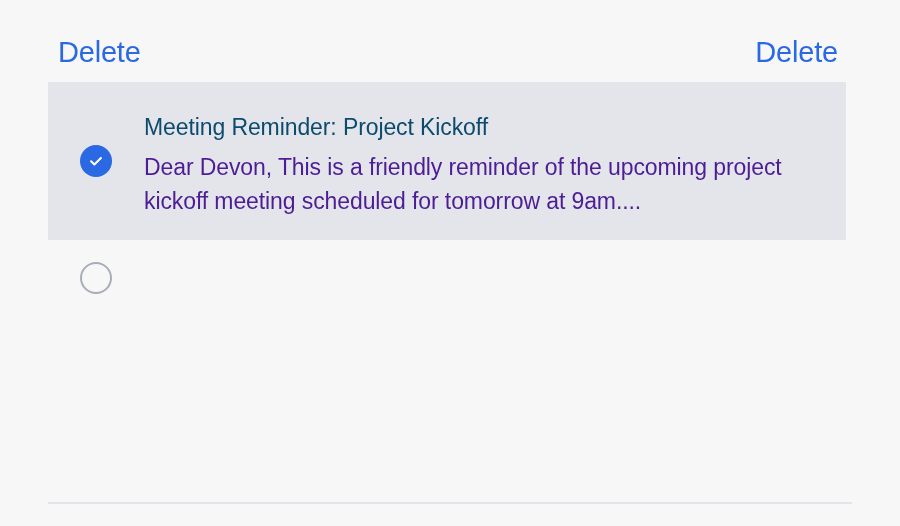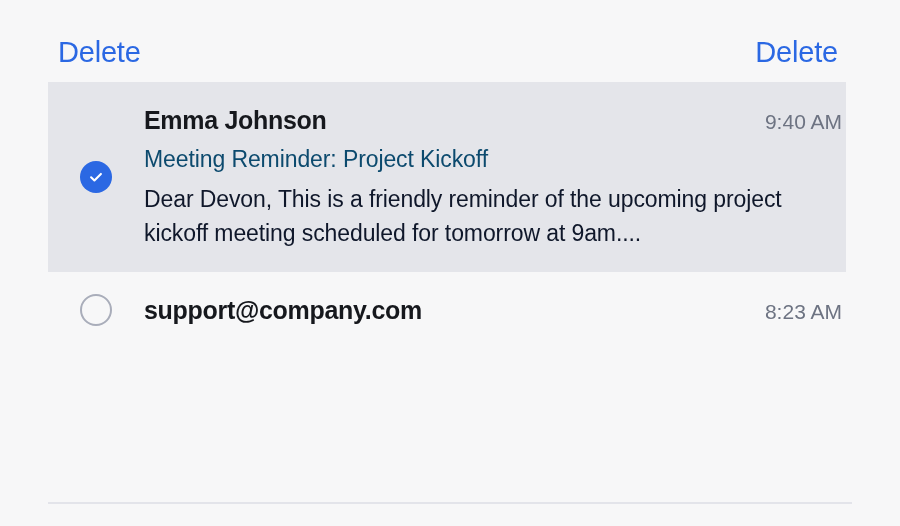--- a/index.html
+++ b/index.html
@@ -141,21 +141,21 @@
     line-height: 1.42;
     letter-spacing: -0.1px;
     margin-top: 7px;
     white-space: nowrap;
     overflow: hidden;
     text-overflow: ellipsis;
   }
   .preview {
     font-size: 23px;
     font-weight: 400;
-    color: #0f172a;
+    color: #4c1d95;
     line-height: 1.48;
     letter-spacing: -0.1px;
     margin-top: 6px;
     display: -webkit-box;
     -webkit-line-clamp: 2;
     -webkit-box-orient: vertical;
     overflow: hidden;
   }
 
   .row-divider {
@@ -183,38 +183,30 @@
 
     <div class="mail-row selected">
       <div class="select-cell">
         <span class="circle checked">
           <svg class="tick" viewBox="0 0 16 16" aria-hidden="true">
             <path d="M3.1 8.3 L6.4 11.4 L12.9 4.9" fill="none" stroke="#ffffff" stroke-width="2.1" stroke-linecap="round" stroke-linejoin="round"></path>
           </svg>
         </span>
       </div>
       <div class="msg">
-        <div class="msg-head">
-          <div class="sender">Emma Johnson</div>
-          <div class="time">9:40 AM</div>
-        </div>
         <div class="subject">Meeting Reminder: Project Kickoff</div>
         <div class="preview">Dear Devon, This is a friendly reminder of the upcoming project kickoff meeting scheduled for tomorrow at 9am....</div>
       </div>
     </div>
 
     <div class="mail-row">
       <div class="select-cell">
         <span class="circle unchecked"></span>
       </div>
       <div class="msg">
-        <div class="msg-head">
-          <div class="sender">support@company.com</div>
-          <div class="time">8:23 AM</div>
-        </div>
       </div>
     </div>
 
   </div>
 
   <div class="row-divider bottom"></div>
 
 </div>
 
 </body></html>

